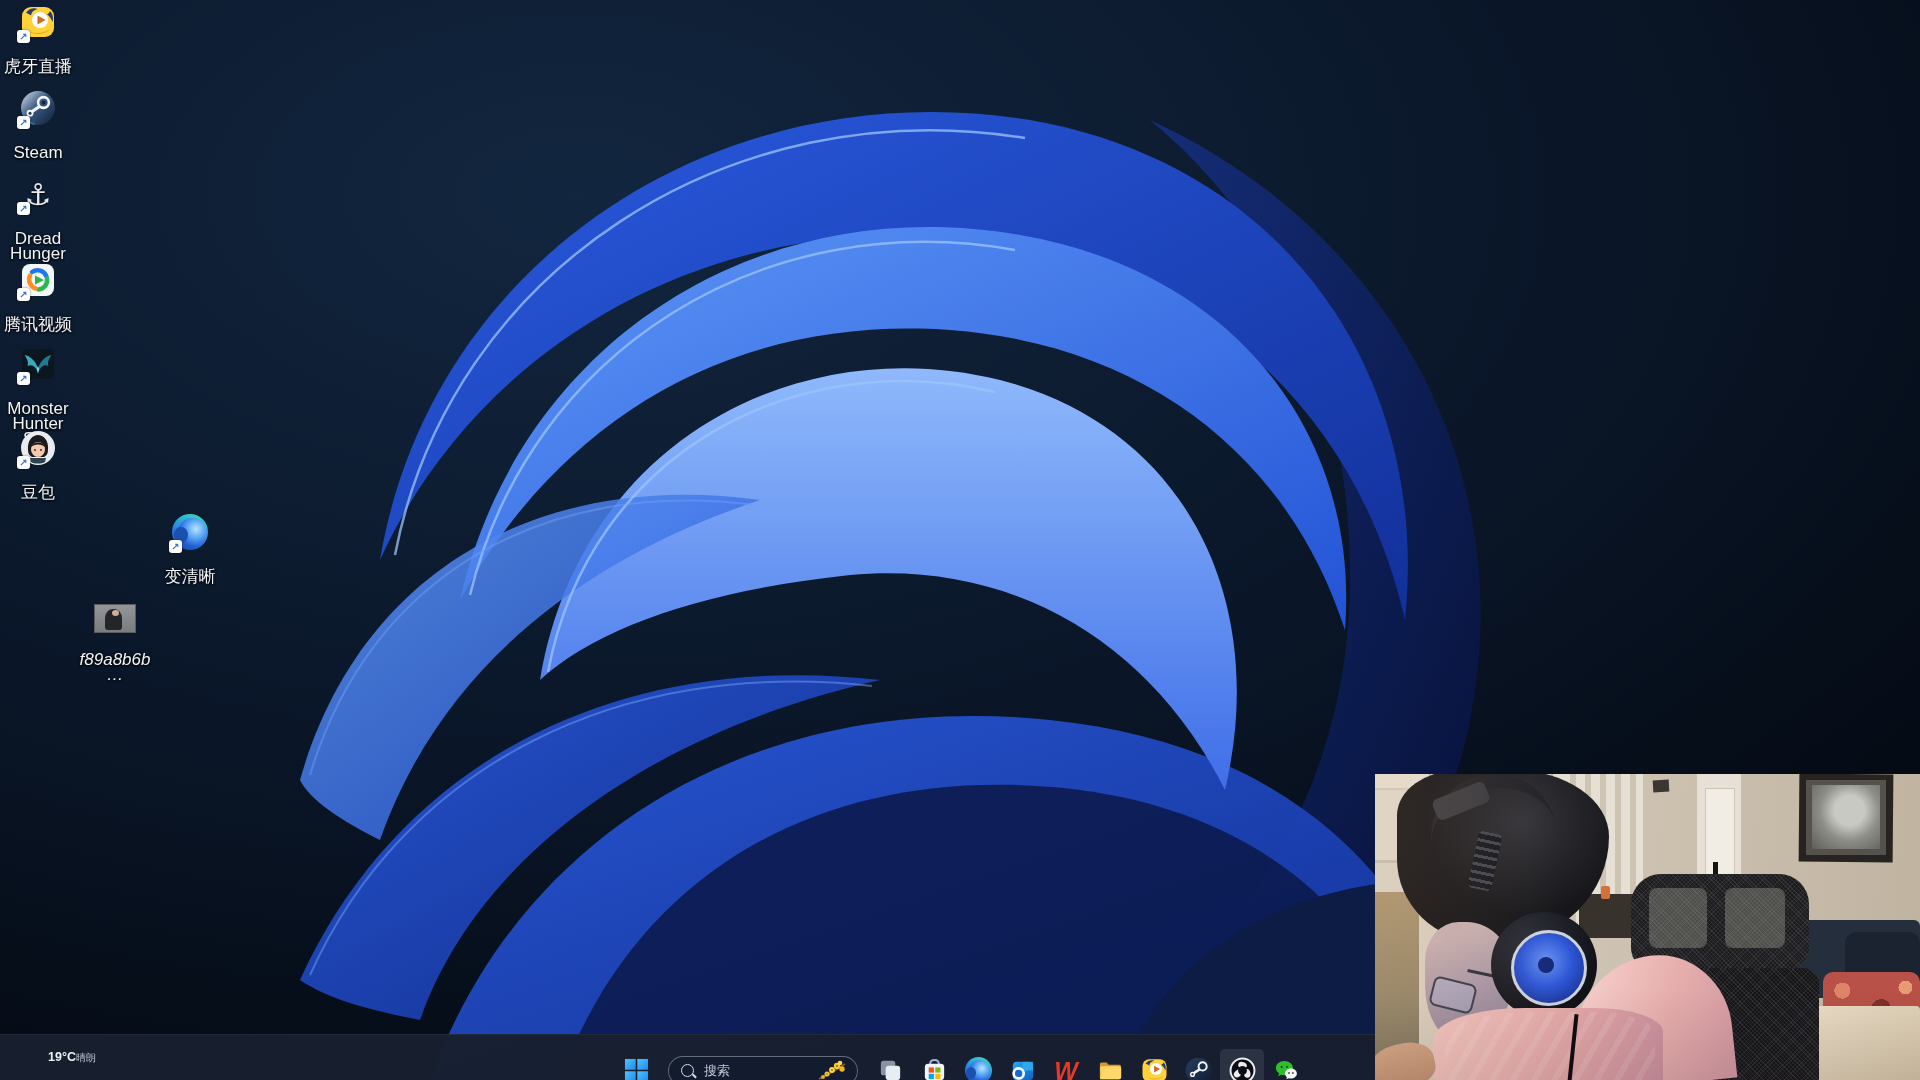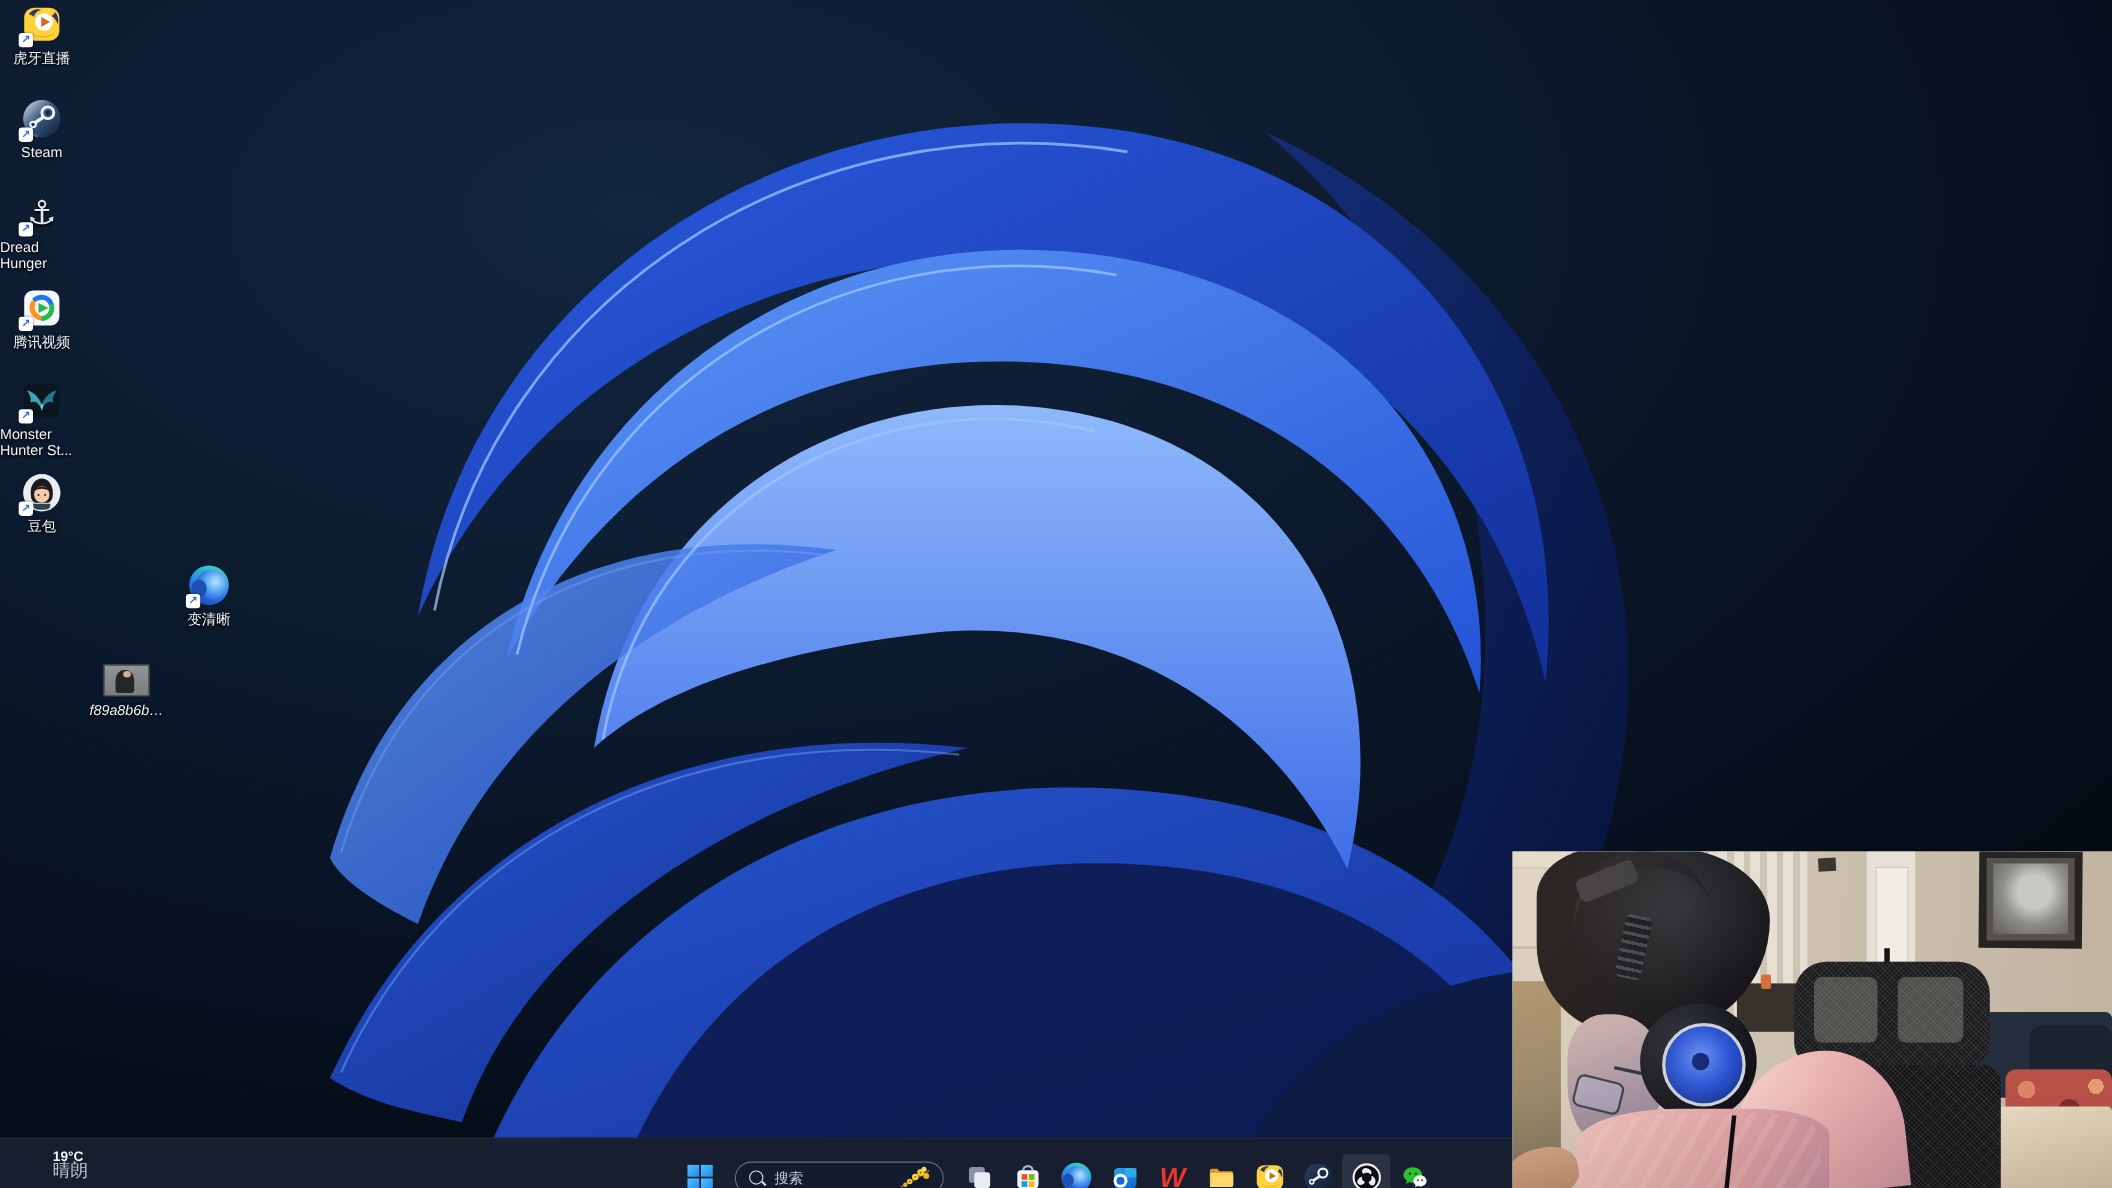--- a/index.html
+++ b/index.html
@@ -3,21 +3,21 @@
 <meta charset="utf-8">
 <style>
   html,body{margin:0;padding:0;background:#000;}
   #screen{position:relative;width:1920px;height:1080px;overflow:hidden;
           font-family:"Liberation Sans","DejaVu Sans",sans-serif;background:#04080f;}
   #wallpaper{position:absolute;inset:0;z-index:0;}
 
   
   .dicon{position:absolute;width:76px;display:flex;flex-direction:column;align-items:center;z-index:2;cursor:default;}
   .dicon .art{position:relative;width:36px;height:36px;flex:0 0 auto;}
-  .dicon .lbl{margin-top:5px;font-size:13px;line-height:15px;color:#f2f5f8;
+  .dicon .lbl{margin-top:19px;font-size:17px;line-height:15px;color:#f2f5f8;text-align:center;
               text-shadow:0 1px 2px rgba(0,0,0,.9),0 0 3px rgba(0,0,0,.8);word-break:break-word;}
   .sc{position:absolute;left:-3px;bottom:-3px;width:13px;height:13px;background:#fff;border-radius:3px;
       display:flex;align-items:center;justify-content:center;font-size:10px;font-weight:700;color:#2f6fd8;
       box-shadow:0 0 2px rgba(0,0,0,.6);}
   .thumb{width:40px;height:27px;position:relative;border:1px solid #5a5c5e;
          background:linear-gradient(#939698,#7a7c7e);}
   .thumb .fig{position:absolute;left:10px;top:4px;width:17px;height:21px;background:#232528;border-radius:45% 45% 15% 15%;}
   .thumb .head{position:absolute;left:17px;top:5px;width:7px;height:6px;background:#cfae94;border-radius:50%;}
 
   .edge-ball{width:100%;height:100%;border-radius:50%;position:relative;overflow:hidden;
@@ -30,23 +30,23 @@
                 font-size:30px;color:#e6e9ec;text-shadow:0 1px 2px #000;}
 
   
   #taskbar{position:absolute;left:0;right:0;bottom:0;height:45px;z-index:3;
            background:rgba(24,31,46,.97);border-top:1px solid rgba(255,255,255,.05);}
   .weather{position:absolute;left:6px;top:0;height:45px;display:flex;align-items:center;gap:9px;
            padding:0 12px;border-radius:5px;}
   .moon{width:21px;height:21px;position:relative;border-radius:50%;overflow:hidden;}
   .moon i{position:absolute;inset:0;border-radius:50%;background:radial-gradient(circle at 35% 62%,#ffd express 0,#ffce5c 0%,#f5a02e 65%,#d97c1c 100%);}
   .moon b{position:absolute;left:8px;top:-7px;width:19px;height:19px;border-radius:50%;background:#171e2c;}
-  .wtxt{display:flex;flex-direction:column;justify-content:center;line-height:13px;}
+  .wtxt{display:flex;flex-direction:row;justify-content:center;line-height:13px;}
   .wtemp{font-size:12.5px;color:#eef1f5;font-weight:700;}
-  .wcond{font-size:16px;color:#b9c2cf;}
+  .wcond{font-size:10px;color:#b9c2cf;}
 
   .tb-center{position:absolute;left:614px;top:0;height:45px;display:flex;align-items:center;margin-top:13px;}
   .tile{width:44px;height:44px;display:flex;align-items:center;justify-content:center;position:relative;
         border-radius:5px;}
   .tile.active{background:rgba(255,255,255,.09);}
   .tile .ind{position:absolute;bottom:2px;left:50%;transform:translateX(-50%);height:3px;border-radius:2px;}
   .tile.running .ind{width:8px;background:#8e99a8;}
   .tile.active .ind{width:18px;background:#55b2f0;}
   .search-pill{width:190px;height:30px;margin:0 10px;border-radius:15px;background:#131c2f;
                border:1px solid rgba(255,255,255,.35);display:flex;align-items:center;padding:0 8px;box-sizing:border-box;}

